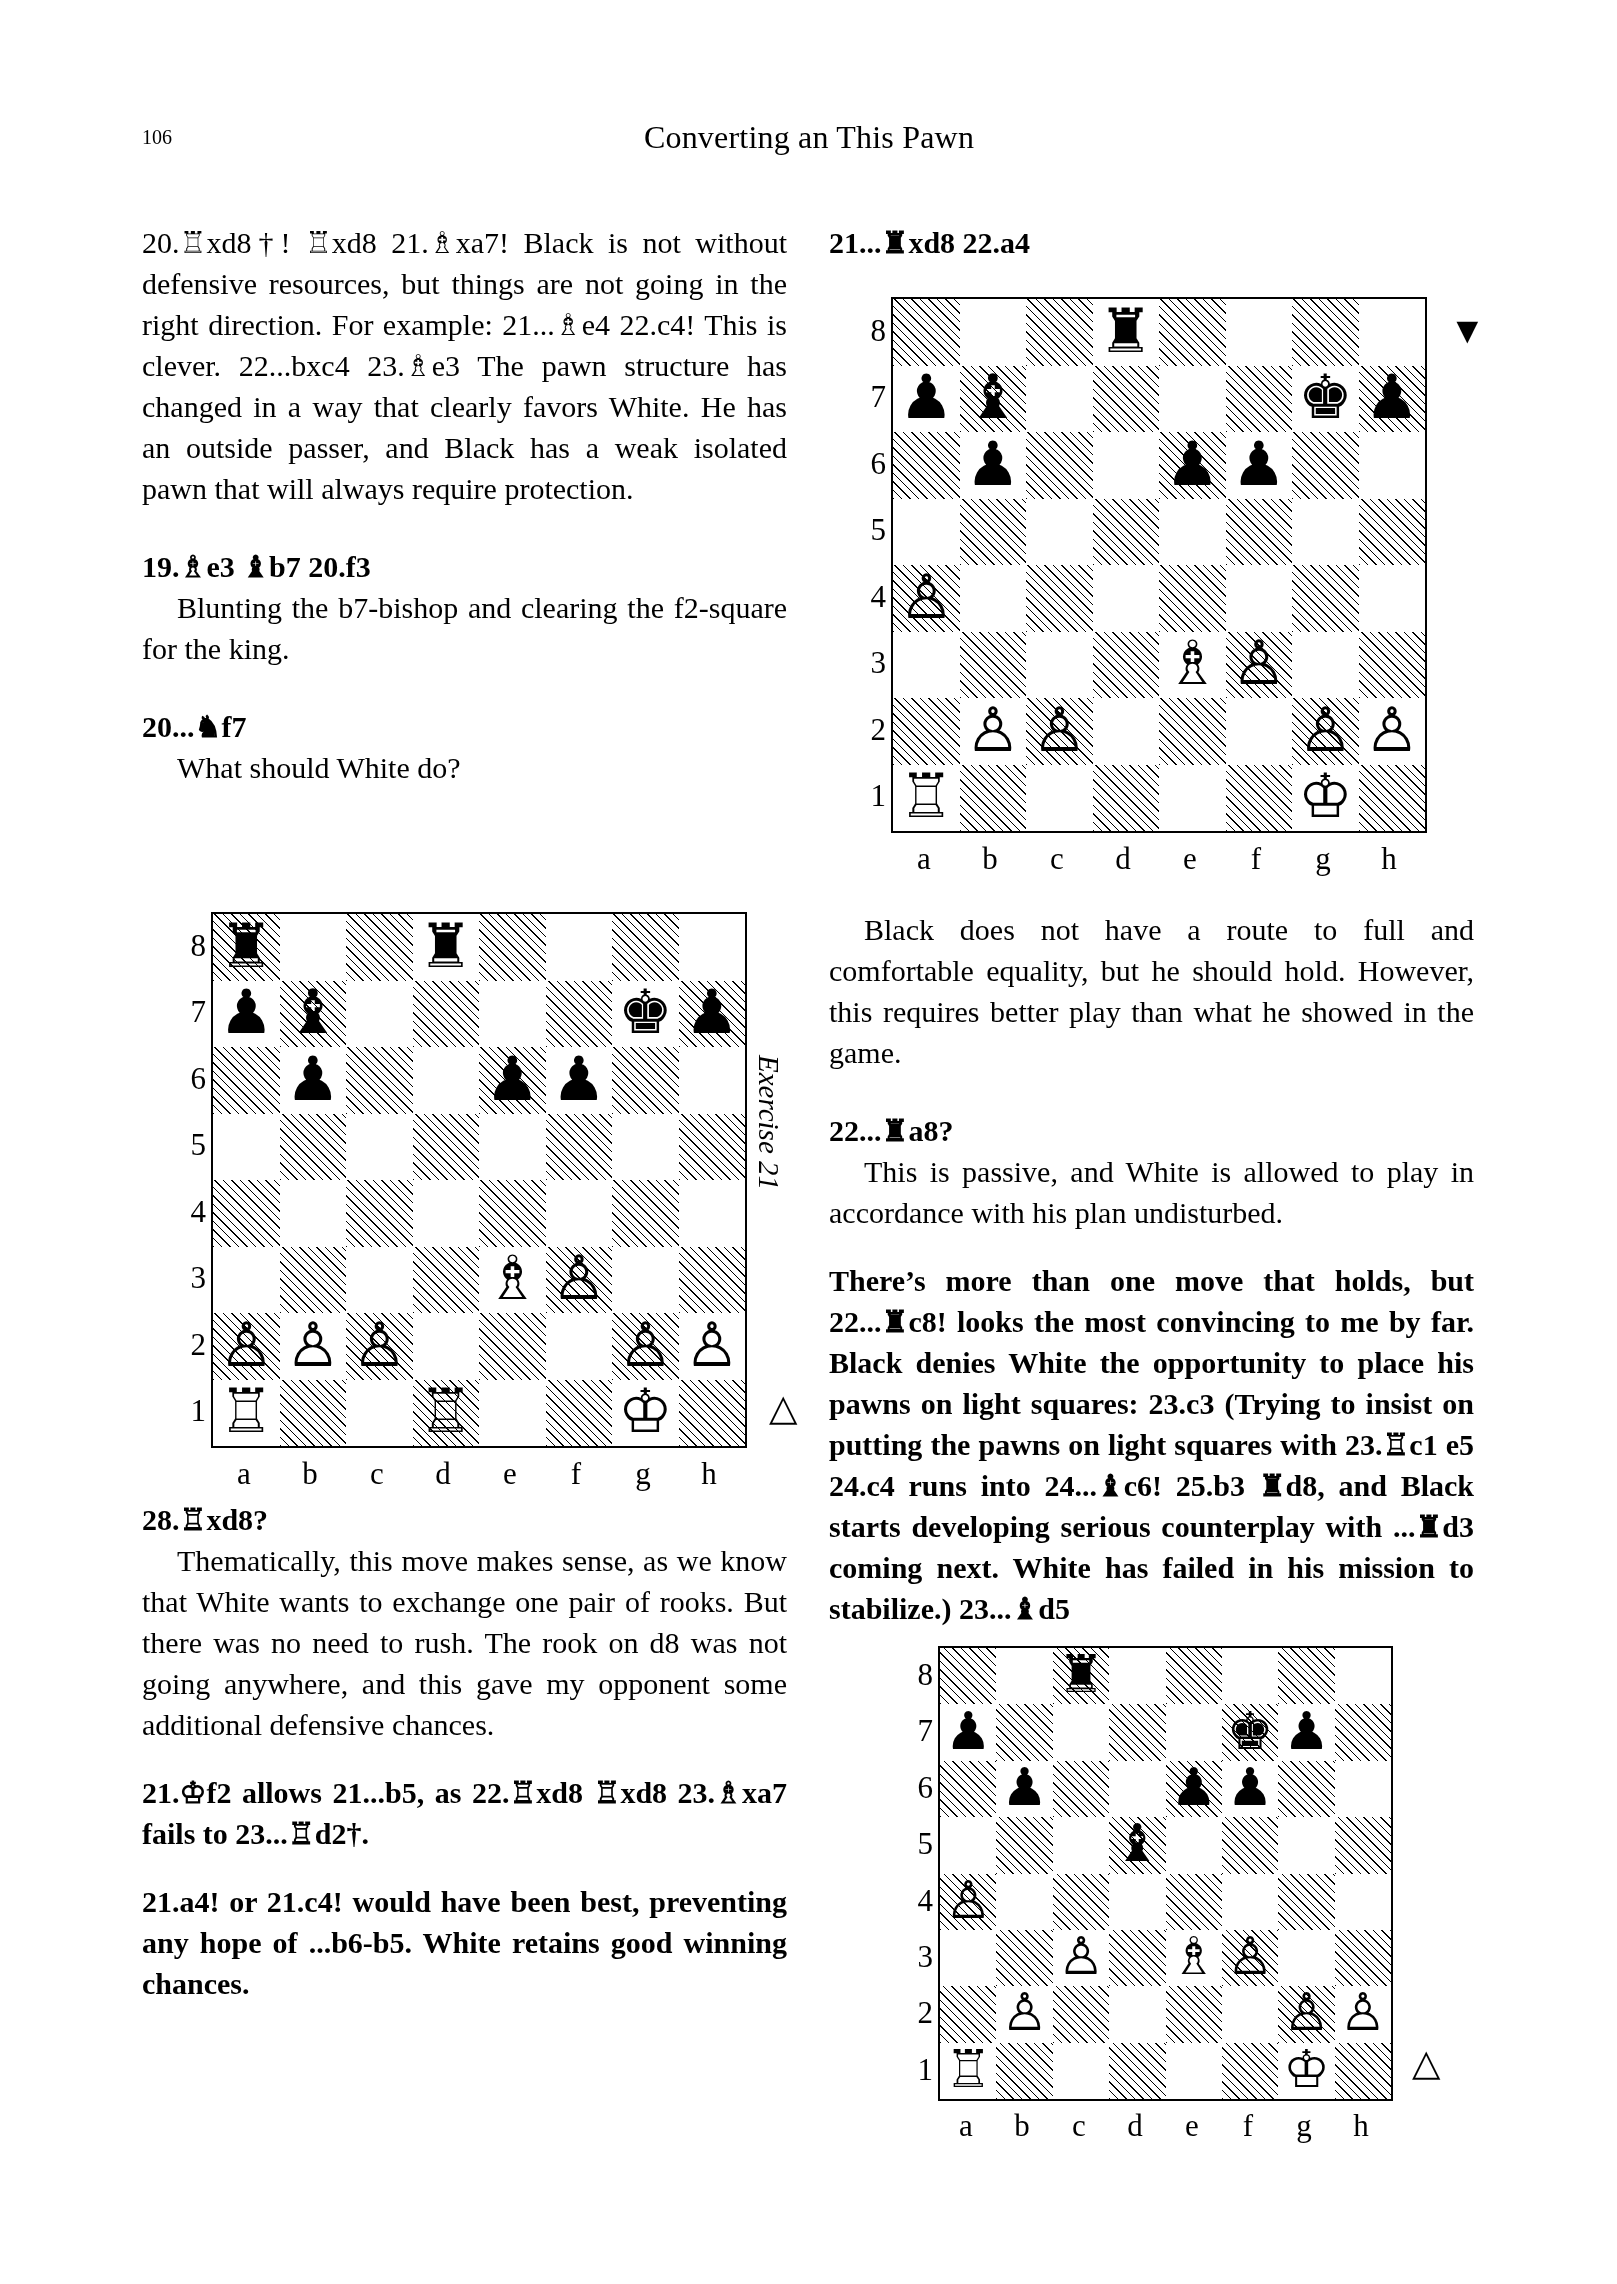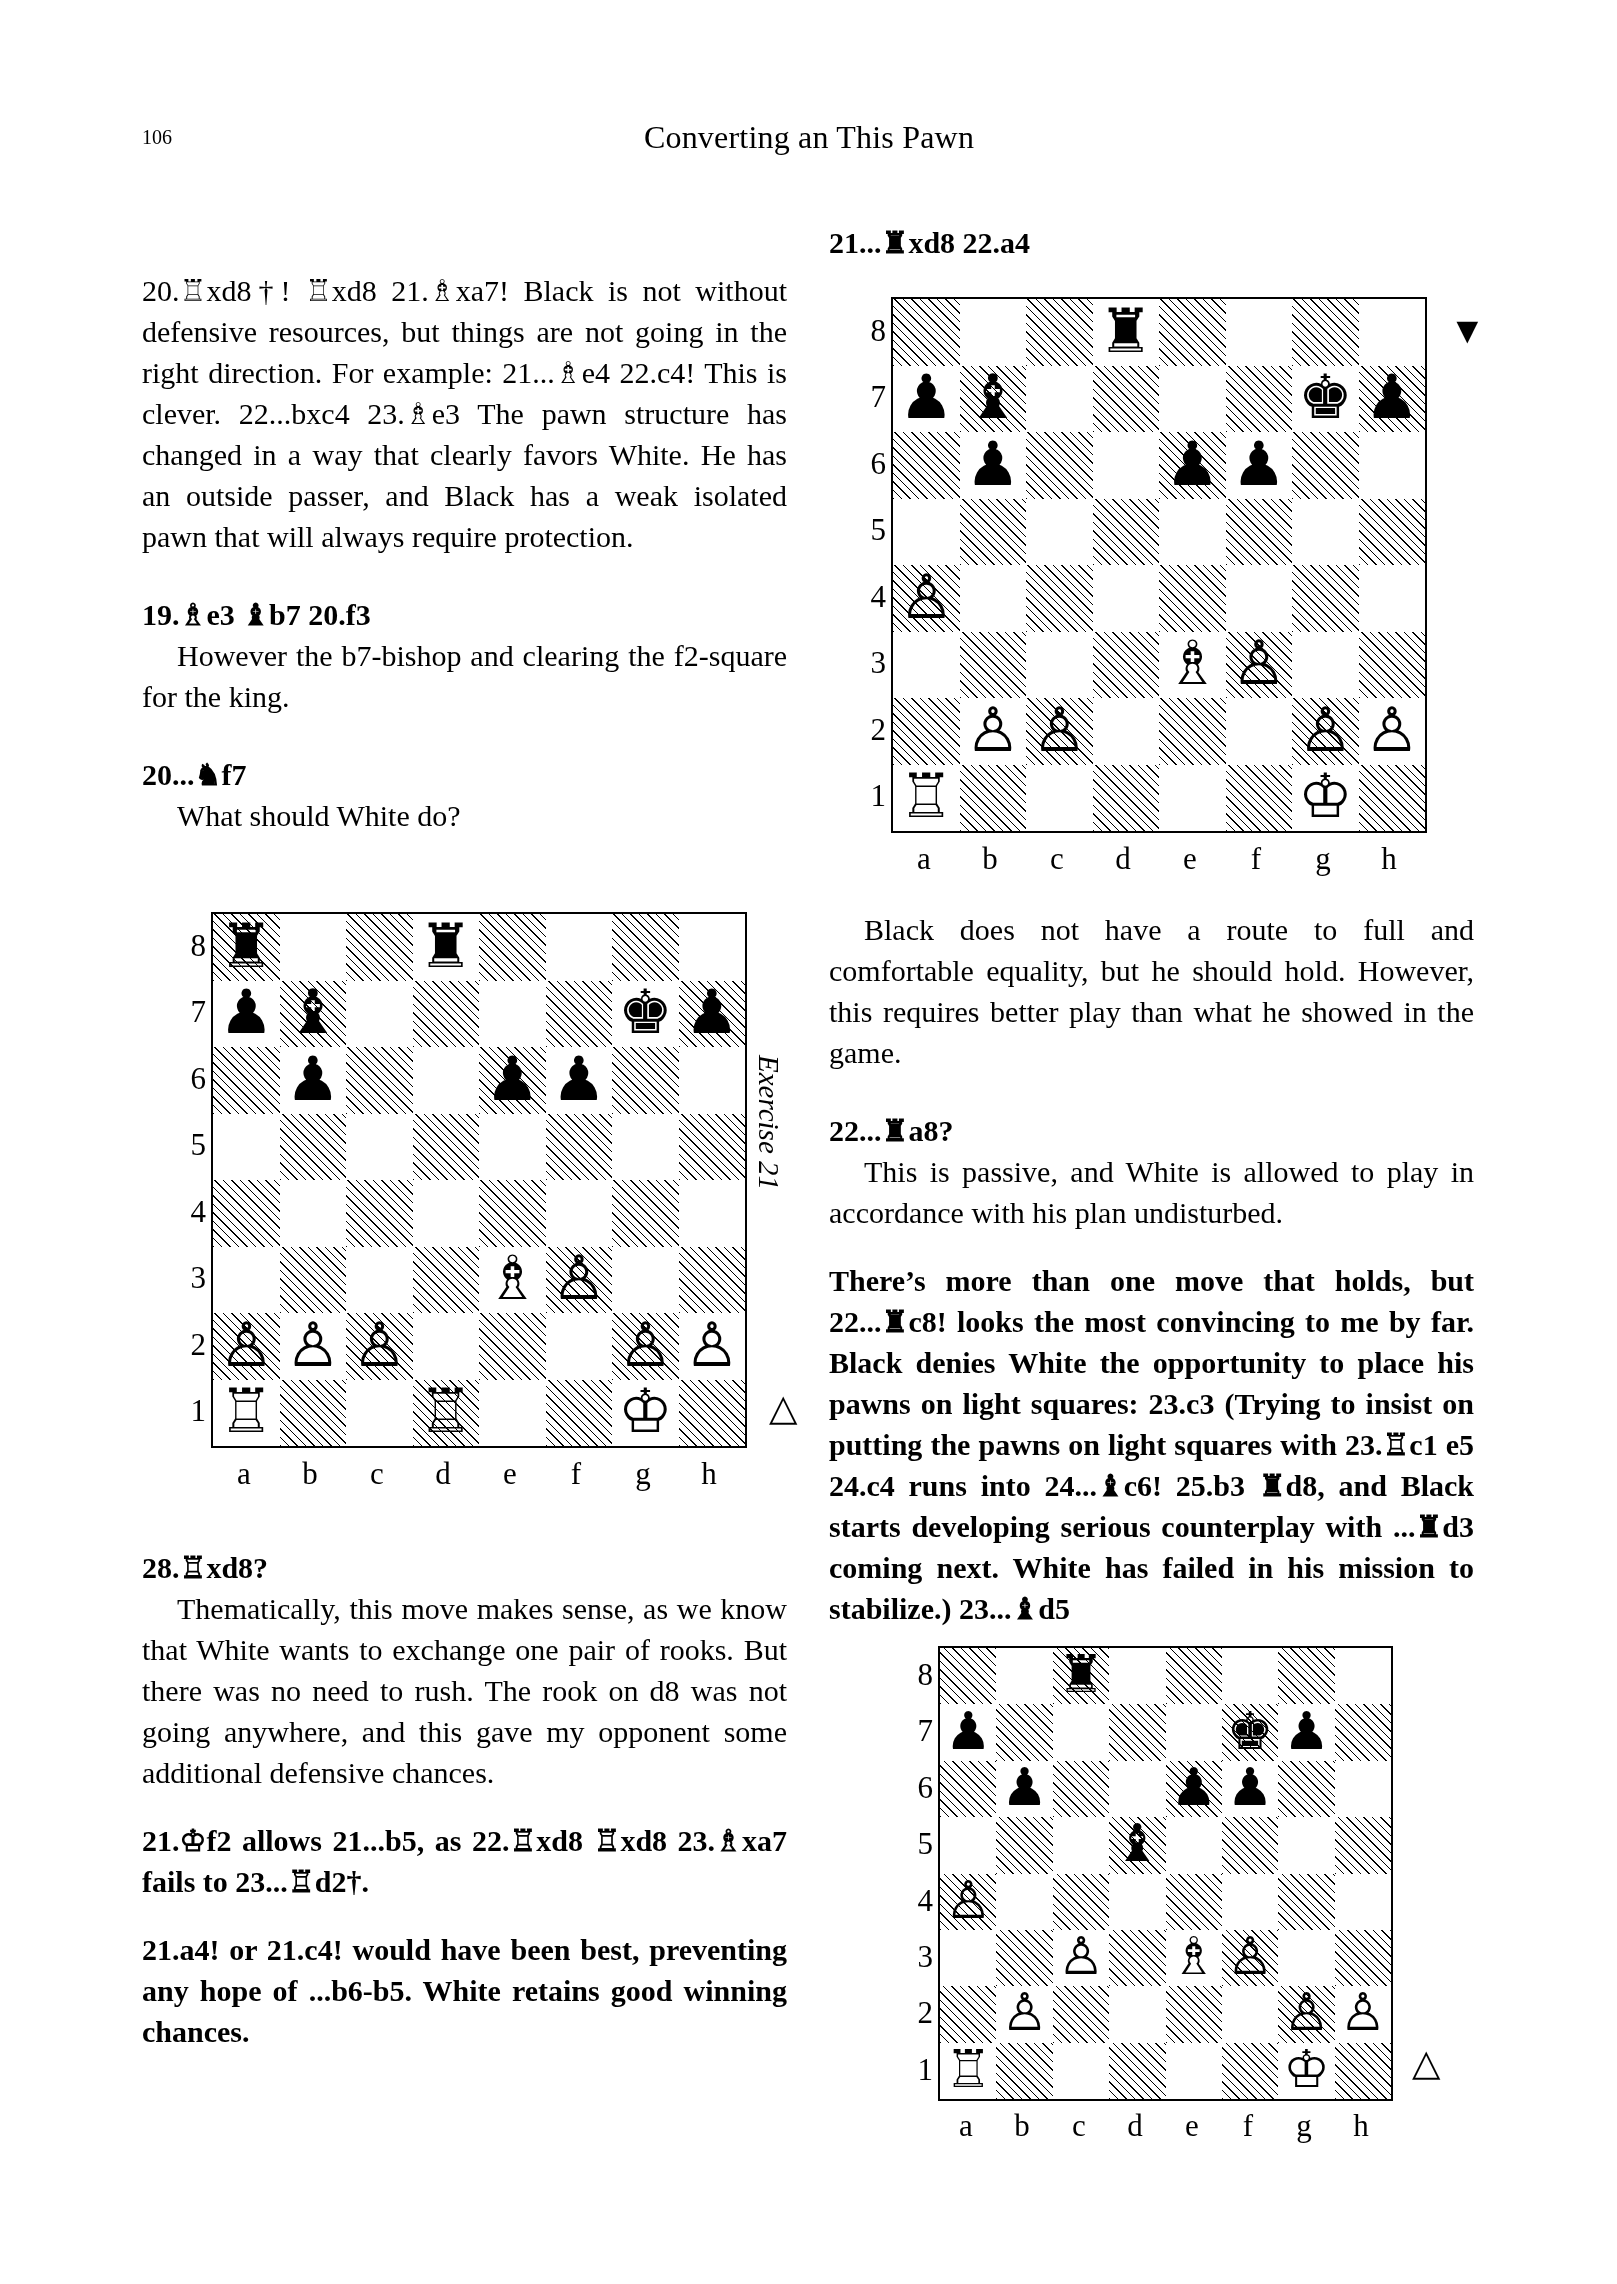--- a/index.html
+++ b/index.html
@@ -12,21 +12,21 @@
   .page{position:absolute;inset:0;}
 
   
   .runhead{position:absolute;top:113px;left:0;width:100%;height:48px;}
   .folio{position:absolute;left:142px;top:0;font-size:20px;line-height:48px;}
   .chaptitle{position:absolute;left:0;top:0;width:100%;text-align:center;
              font-size:32px;line-height:48px;letter-spacing:0.2px;}
 
   
   .col{position:absolute;width:645px;}
-  .col-left{left:142px;top:222px;margin-top:48px;}
+  .col-left{left:142px;top:222px;}
   .col-right{left:829px;top:222px;}
 
   p{margin:0;font-size:30px;line-height:41px;text-align:justify;
     text-justify:inter-word;hyphens:none;}
   p.ind{text-indent:35px;}
   p.gap{margin-top:27px;font-weight:bold;}
   .movehdr{margin:0;font-size:30px;line-height:41px;font-weight:bold;text-align:left;}
   .movehdr.sp{margin-top:37px;}
 
   
@@ -59,21 +59,21 @@
 <div class="page">
 
   <div class="runhead">
     <div class="folio">106</div>
     <div class="chaptitle">Converting an This Pawn</div>
   </div>
 
   <div class="col col-left">
     <p>20.♖xd8†! ♖xd8 21.♗xa7! Black is not without defensive resources, but things are not going in the right direction. For example: 21...♗e4 22.c4! This is clever. 22...bxc4 23.♗e3 The pawn structure has changed in a way that clearly favors White. He has an outside passer, and Black has a weak isolated pawn that will always require protection.</p>
     <div class="movehdr sp">19.♗e3 ♝b7 20.f3</div>
-    <p class="ind">However the b7-bishop and clearing the f2-square for the king.</p>
+    <p class="ind">Blunting the b7-bishop and clearing the f2-square for the king.</p>
     <div class="movehdr sp">20...♞f7</div>
     <p class="ind">What should White do?</p>
   </div>
 
   <div class="diagwrap" style="position:absolute;left:211px;top:912px;">
     <div class="ranks" id="d1ranks" style="height: 532px;">
         <div style="top: 18px; width: 32px;">8</div>
         <div style="top: 84px; width: 32px;">7</div>
         <div style="top: 151px; width: 32px;">6</div>
         <div style="top: 217px; width: 32px;">5</div>

